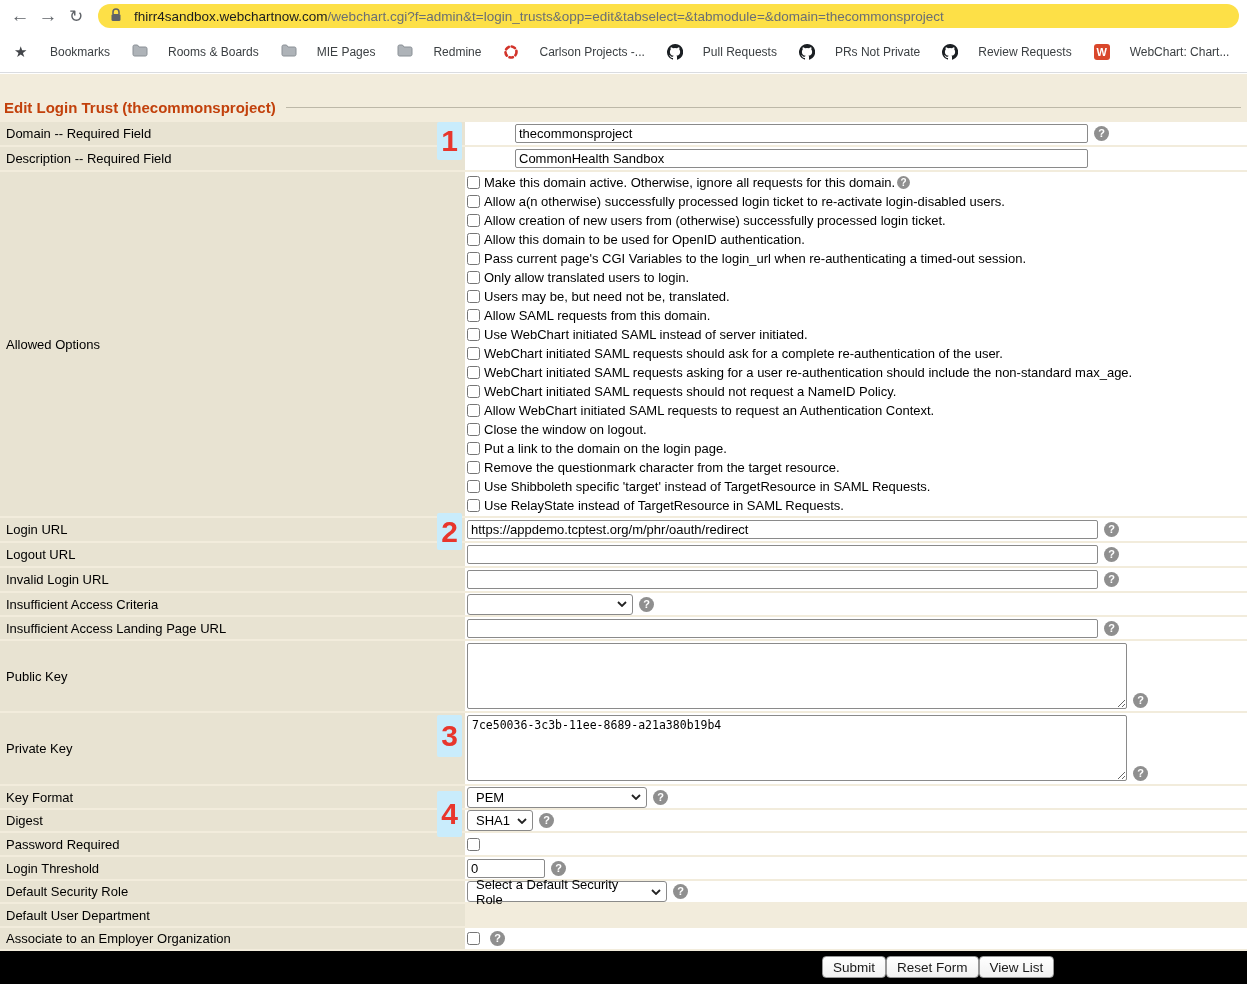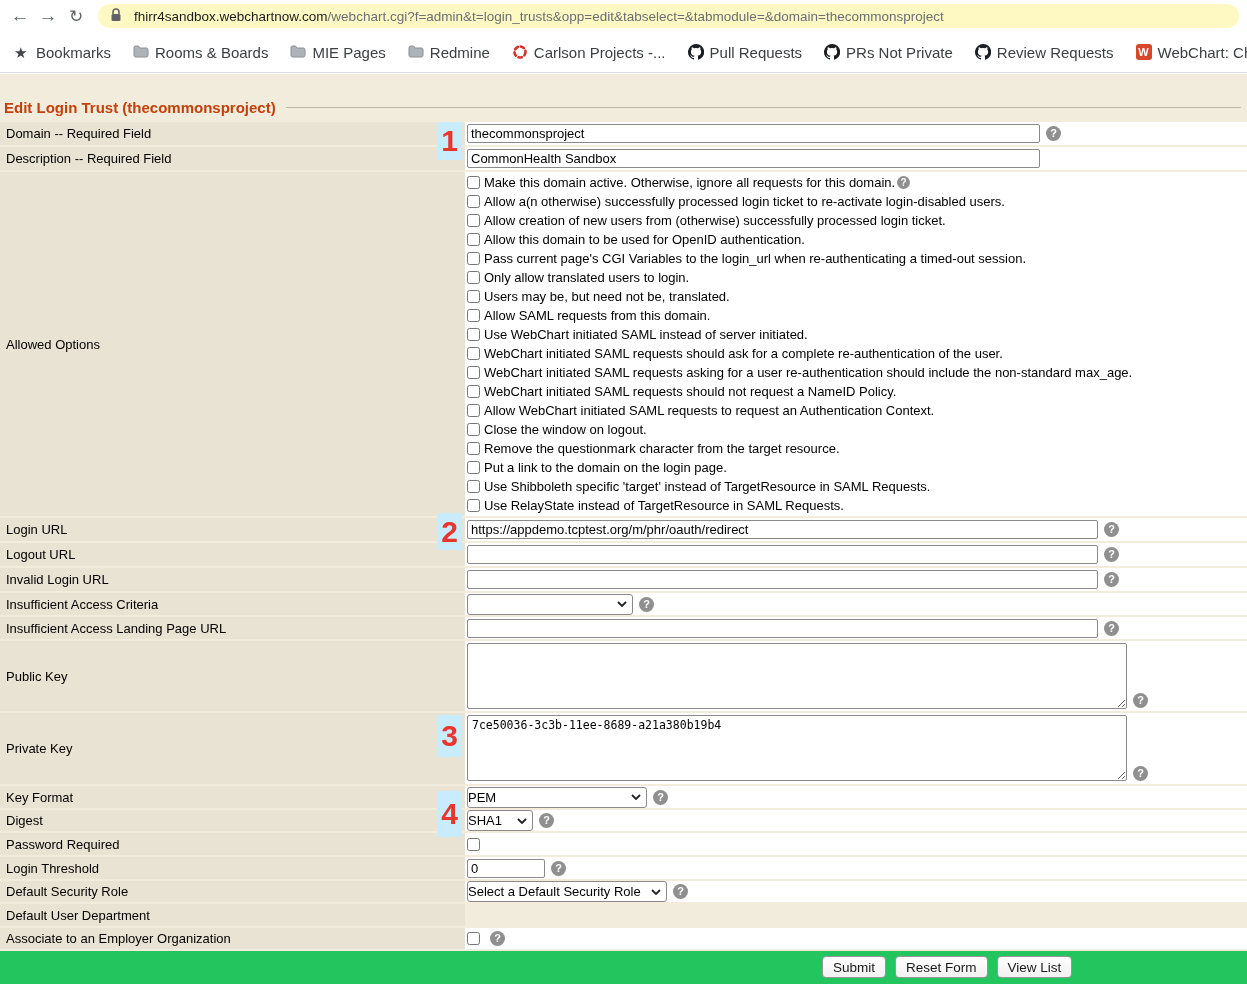--- a/index.html
+++ b/index.html
@@ -5,66 +5,66 @@
   * { box-sizing: border-box; margin: 0; padding: 0; }
   body { font-family: "Liberation Sans", sans-serif; background: #fff; }
   .screen { position: relative; width: 1247px; height: 1001px; overflow: hidden; background: #fff; }
 
   
   .navrow { height: 32px; display: flex; align-items: center; padding-left: 6px; background: #fff; }
   .navbtn { width: 28px; text-align: center; font-size: 19px; color: #5f6368; cursor: pointer; line-height: 32px; }
   .navbtn.back::before { content: "\2190"; }
   .navbtn.fwd::before  { content: "\2192"; }
   .navbtn.reload::before { content: "\21BB"; font-size: 17px; }
-  .urlbar { flex: 1; height: 24px; margin: 0 8px; border-radius: 12px; background: #fef9c3; display: flex; align-items: center; padding: 0 12px; overflow: hidden; white-space: nowrap; }
+  .urlbar { flex: 1; height: 24px; margin: 0 8px; border-radius: 12px; background: #fde047; display: flex; align-items: center; padding: 0 12px; overflow: hidden; white-space: nowrap; }
   .urlbar .url { margin-left: 8px; font-size: 13.5px; }
   .url-domain { color: #1b1c1e; }
   .url-path { color: #6b6f73; }
 
   .bookmarks { height: 41px; display: flex; align-items: center; padding-left: 14px; gap: 22px; background: #fff; border-bottom: 1px solid #dadce0; overflow: hidden; white-space: nowrap; }
-  .bm { display: flex; align-items: center; gap: 6px; font-size: 15px; color: #3c4043; cursor: pointer; flex: none; }
+  .bm { display: flex; align-items: center; gap: 20px; font-size: 12px; color: #3c4043; cursor: pointer; flex: none; }
   .ic { width: 16px; height: 16px; display: inline-block; flex: none; }
   .ic-star::before { content: "\2605"; color: #43464a; font-size: 15px; line-height: 16px; }
   .ic-webchart { background: #d9472b; border-radius: 3px; color: #fff; font-weight: bold; font-size: 11px; text-align: center; line-height: 16px; }
   .ic-webchart::before { content: "W"; }
   .ic-chatgpt { background: #68a08c; border-radius: 50%; color: #fff; font-size: 11px; text-align: center; line-height: 16px; }
   .ic-chatgpt::before { content: "\2733"; }
 
   
   .content { position: absolute; top: 74px; left: 0; width: 1247px; height: 927px; background: #f2ecdc; }
   .titlerow { display: flex; align-items: center; padding: 24px 6px 6px 4px; height: 48px; }
   .page-title { font-size: 15px; font-weight: bold; color: #c2410c; flex: none; }
   .legend-line { flex: 1; height: 1px; background: #bdb8a8; margin-left: 10px; }
 
   .formtable { width: 1247px; }
   .row { display: flex; margin-bottom: 2px; }
   .cell-label { width: 465px; flex: none; background: #e8e3d2; display: flex; align-items: center; padding: 0 10px 0 6px; font-size: 13px; color: #000; }
   .cell-value { flex: 1; background: #ffffff; display: flex; align-items: center; padding-left: 2px; }
   .rh23 { height: 23px; } .rh22 { height: 22px; } .rh21 { height: 21px; } .rh70 { height: 70px; } .rh71 { height: 71px; }
 
   .ti { height: 19px; border: 1px solid #8a8a8a; border-radius: 2px; font-size: 13px; font-family: "Liberation Sans", sans-serif; padding: 0 3px; background: #fff; }
-  .w573 { width: 573px; } .w715 { width: 631px; } .w78 { width: 78px; }
+  .w573 { width: 573px; margin-left: 48px; } .w715 { width: 631px; } .w78 { width: 78px; }
   .ta { width: 660px; height: 66px; border: 1px solid #8a8a8a; border-radius: 2px; font-family: "DejaVu Sans Mono", monospace; font-size: 11.5px; padding: 2px 4px; resize: both; background: #fff; }
 
-  .fake-select { height: 21px; border: 1px solid #8a8a8a; border-radius: 3px; background: #fff; display: inline-flex; align-items: center; justify-content: space-between; padding: 0 5px 0 0; font-size: 13px; cursor: pointer; }
+  .fake-select { height: 21px; border: 1px solid #8a8a8a; border-radius: 3px; background: #fff; display: inline-flex; align-items: center; justify-content: space-between; padding: 0 5px 0 8px; font-size: 13px; cursor: pointer; }
   .sel-chev { flex: none; margin-left: 6px; display: inline-flex; }
 
   .help-icon { width: 15px; height: 15px; border-radius: 50%; background: #8f8f8f; color: #fff; font-size: 11px; font-weight: bold; line-height: 15px; text-align: center; margin-left: 6px; flex: none; cursor: pointer; }
   .help-icon::before { content: "?"; }
   .help-icon.sm { width: 13px; height: 13px; line-height: 13px; font-size: 10px; margin-left: 2px; }
   .help-bottom { align-self: flex-end; margin-bottom: 3px; }
 
   .cb-list { padding: 1px 0; width: 100%; }
   .cb-item { display: flex; align-items: center; height: 19px; font-size: 13px; cursor: pointer; }
   .cb-item input { width: 13px; height: 13px; margin: 0 4px 0 0; flex: none; }
   input[type="checkbox"] { width: 13px; height: 13px; margin: 0 4px 0 0; }
 
   .ta-wrap { align-items: flex-start; padding-top: 2px; }
 
-  .btnrow { height: 33px; background: #22c55e; display: flex; align-items: flex-start; padding: 5px 0 0 822px; gap: 9px; }
+  .btnrow { height: 33px; background: #000000; display: flex; align-items: flex-start; padding: 5px 0 0 822px; }
   .btn { height: 22px; border: 1px solid #979797; border-radius: 4px; background: linear-gradient(#ffffff, #f1f1f1); font-size: 13.5px; font-family: "Liberation Sans", sans-serif; padding: 0 10px; color: #1a1a1a; cursor: pointer; }
   .bottomstrip { height: 17px; background: #fff; }
 
   .marker { position: absolute; left: 437px; width: 25px; background: #c9ecfc; border-radius: 2px; display: flex; align-items: center; justify-content: center; font-weight: bold; color: #e8362d; font-size: 30px; z-index: 5; }
   .m1 { top: 122px; height: 38px; } .m2 { top: 513px; height: 37px; } .m3 { top: 715px; height: 42px; } .m4 { top: 791px; height: 46px; }
 </style>
 </head>
 <body>
 
 <div class="screen">
@@ -221,25 +221,25 @@
             <label class="cb-item">
                 <input type="checkbox" style="">
                 <span>Allow WebChart initiated SAML requests to request an Authentication Context.</span>
               </label>
             <label class="cb-item">
                 <input type="checkbox" style="">
                 <span>Close the window on logout.</span>
               </label>
             <label class="cb-item">
                 <input type="checkbox" style="">
+                <span>Put a link to the domain on the login page.</span>
+              </label>
+            <label class="cb-item">
+                <input type="checkbox" style="">
                 <span>Remove the questionmark character from the target resource.</span>
-              </label>
-            <label class="cb-item">
-                <input type="checkbox" style="">
-                <span>Put a link to the domain on the login page.</span>
               </label>
             <label class="cb-item">
                 <input type="checkbox" style="">
                 <span>Use Shibboleth specific 'target' instead of TargetResource in SAML Requests.</span>
               </label>
             <label class="cb-item">
                 <input type="checkbox" style="">
                 <span>Use RelayState instead of TargetResource in SAML Requests.</span>
               </label>
           </div>

